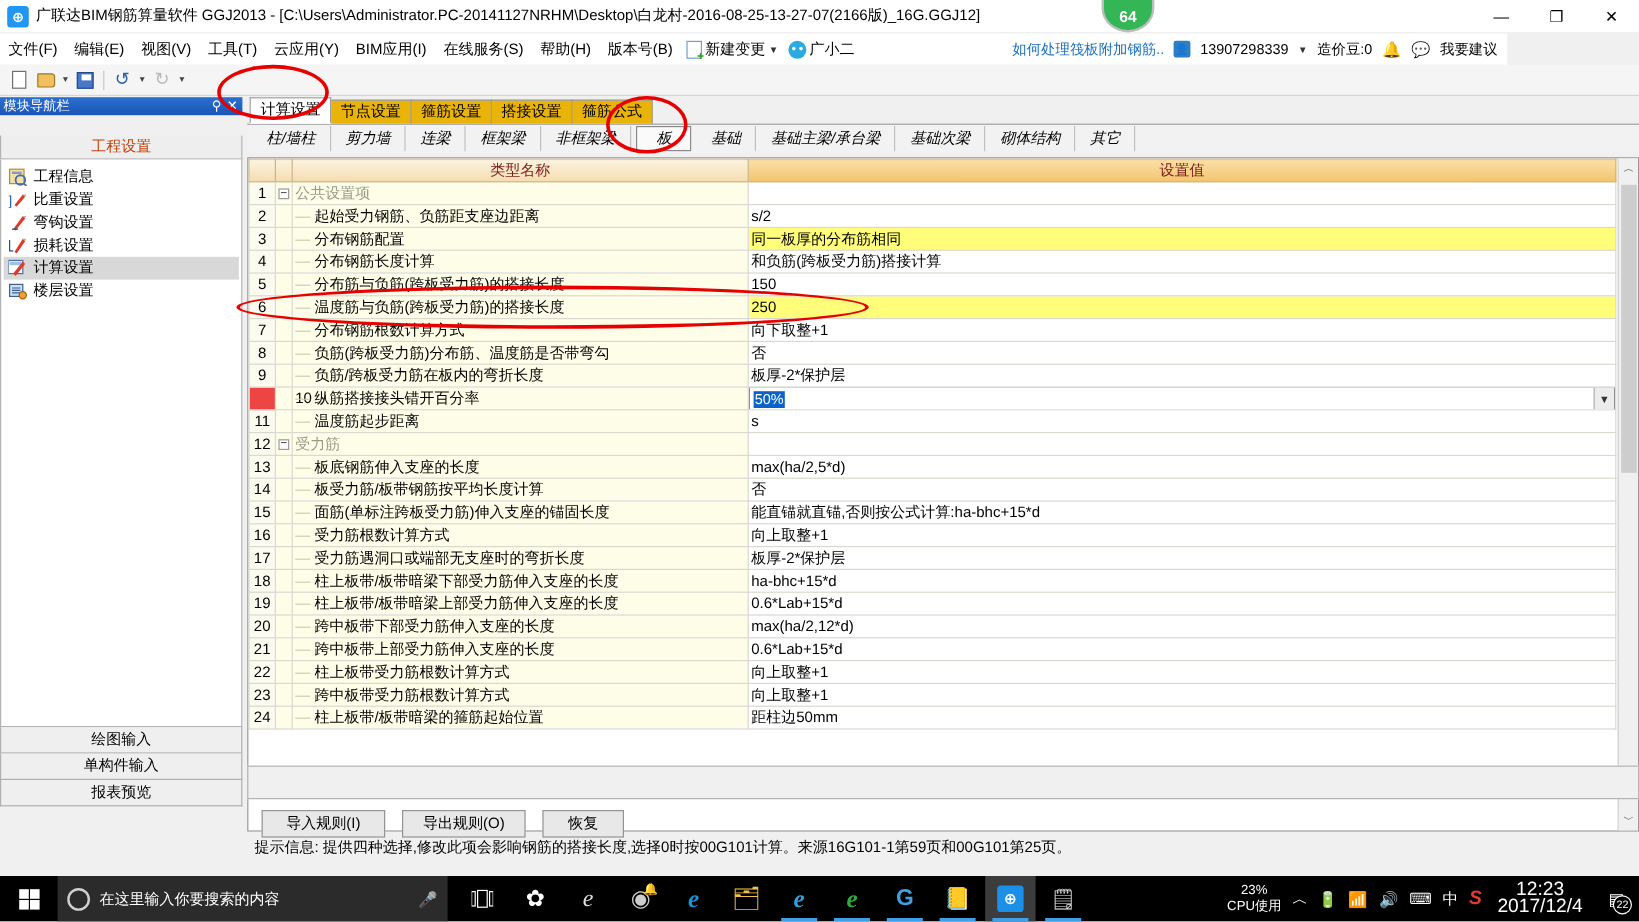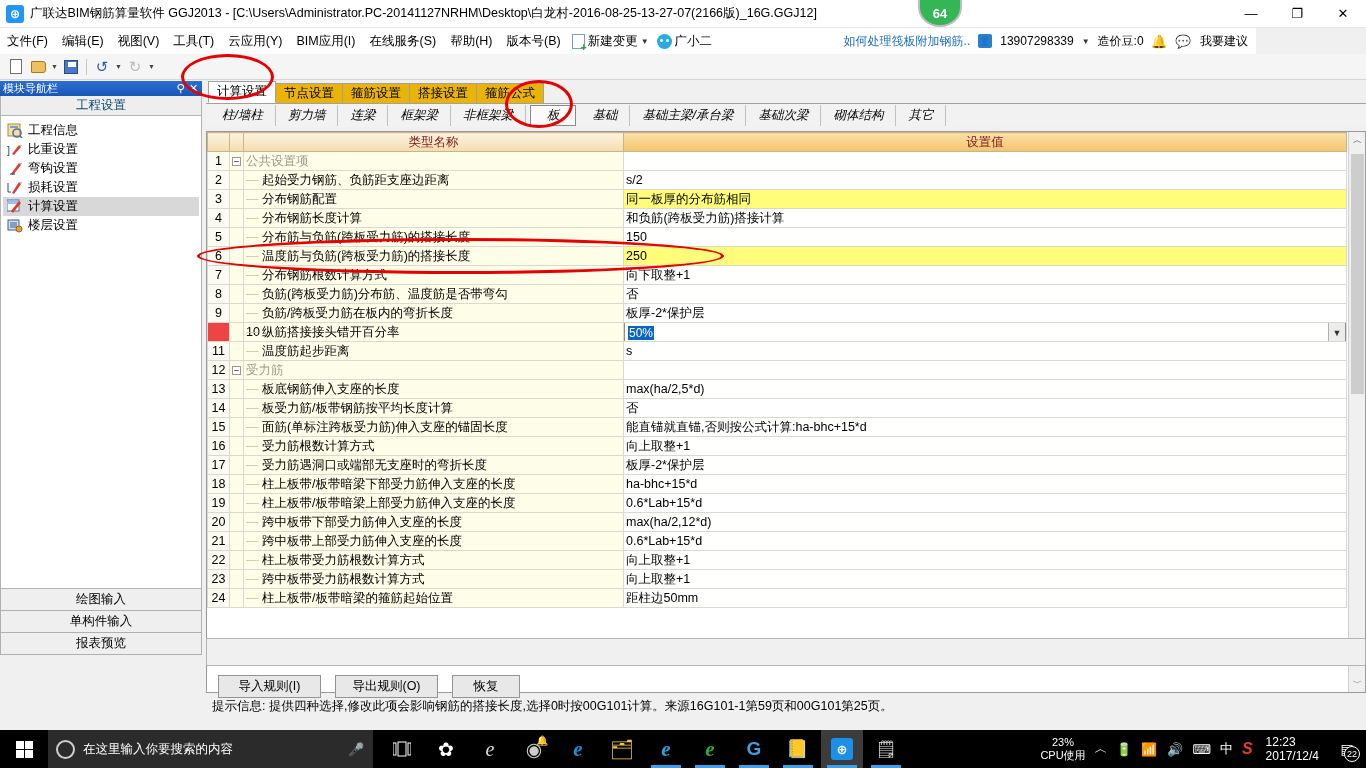--- a/index.html
+++ b/index.html
@@ -107,21 +107,21 @@
   .lp-header {
     height:15px; background:linear-gradient(#2c6fd1,#1a55b5);
     color:#fff; font-size:11px; display:flex; align-items:center;
     padding:0 2px 0 3px;
   }
   .lp-header .ttl { flex:1; font-weight:normal; }
   .lp-header .pin, .lp-header .x { width:13px; text-align:center; font-size:11px; color:#fff; }
   .lp-sub {
     height:20px; background:#eeeeee; border:1px solid #b4b4b4; border-top:none;
     display:flex; align-items:center; justify-content:center;
-    font-size:12.5px; color:#0c4a6e;
+    font-size:12.5px; color:#c2410c;margin-top:17px;
   }
   .lp-list {
     height:473px; background:#fff; border:1px solid #b4b4b4; border-top:none;
     margin:0; padding:5px 0 0 0; overflow:hidden;
   }
   .lp-item {
     display:flex; align-items:center; gap:5px; padding:1px 4px; margin:0 2px;
     font-size:12.5px; color:#000; height:19px;
   }
   .lp-item.sel { background:#d8d8d8; }
@@ -260,21 +260,21 @@
   .tasks { display:flex; align-items:center; gap:2px; padding-left:8px; }
   .tkbtn {
     width:42px; height:38px; display:flex; align-items:center; justify-content:center;
     position:relative;
   }
   .tkbtn.active { background:#3c3c3c; }
   .tkbtn .uline { position:absolute; bottom:0; left:6px; width:30px; height:3px; background:#3da0e8; }
   .tray { margin-left:auto; display:flex; align-items:center; gap:9px; padding-right:4px; }
   .cpu { text-align:center; font-size:11px; line-height:13px; color:#fff; }
   .tray-ic { color:#fff; font-size:13px; }
-  .clock { text-align:left; font-size:12px; line-height:14px; color:#fff; padding:0 4px; }
+  .clock { text-align:center; font-size:16px; line-height:14px; color:#fff; padding:0 4px; }
   .notif {
     width:30px; height:38px; display:flex; align-items:center; justify-content:center;
     position:relative; color:#fff; font-size:14px;
   }
   .notif .cnt {
     position:absolute; right:2px; bottom:6px; background:#000; color:#fff;
     border:1px solid #fff; border-radius:50%; width:16px; height:16px; font-size:9px;
     display:flex; align-items:center; justify-content:center;
   }
   .ibadge { font-size:16px; font-weight:bold; font-style:italic; }

